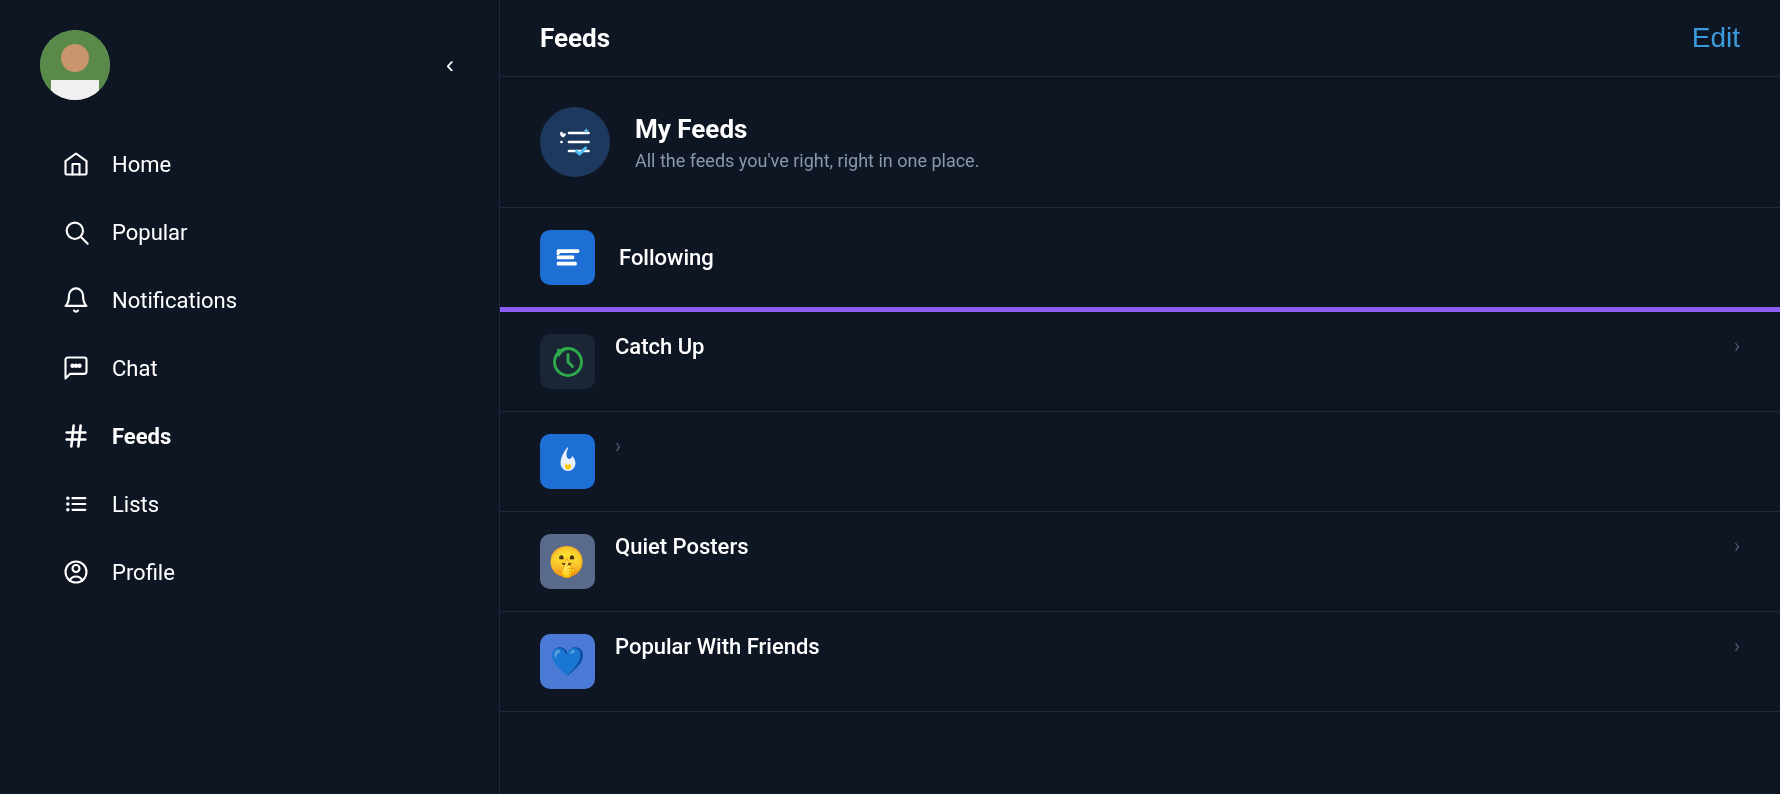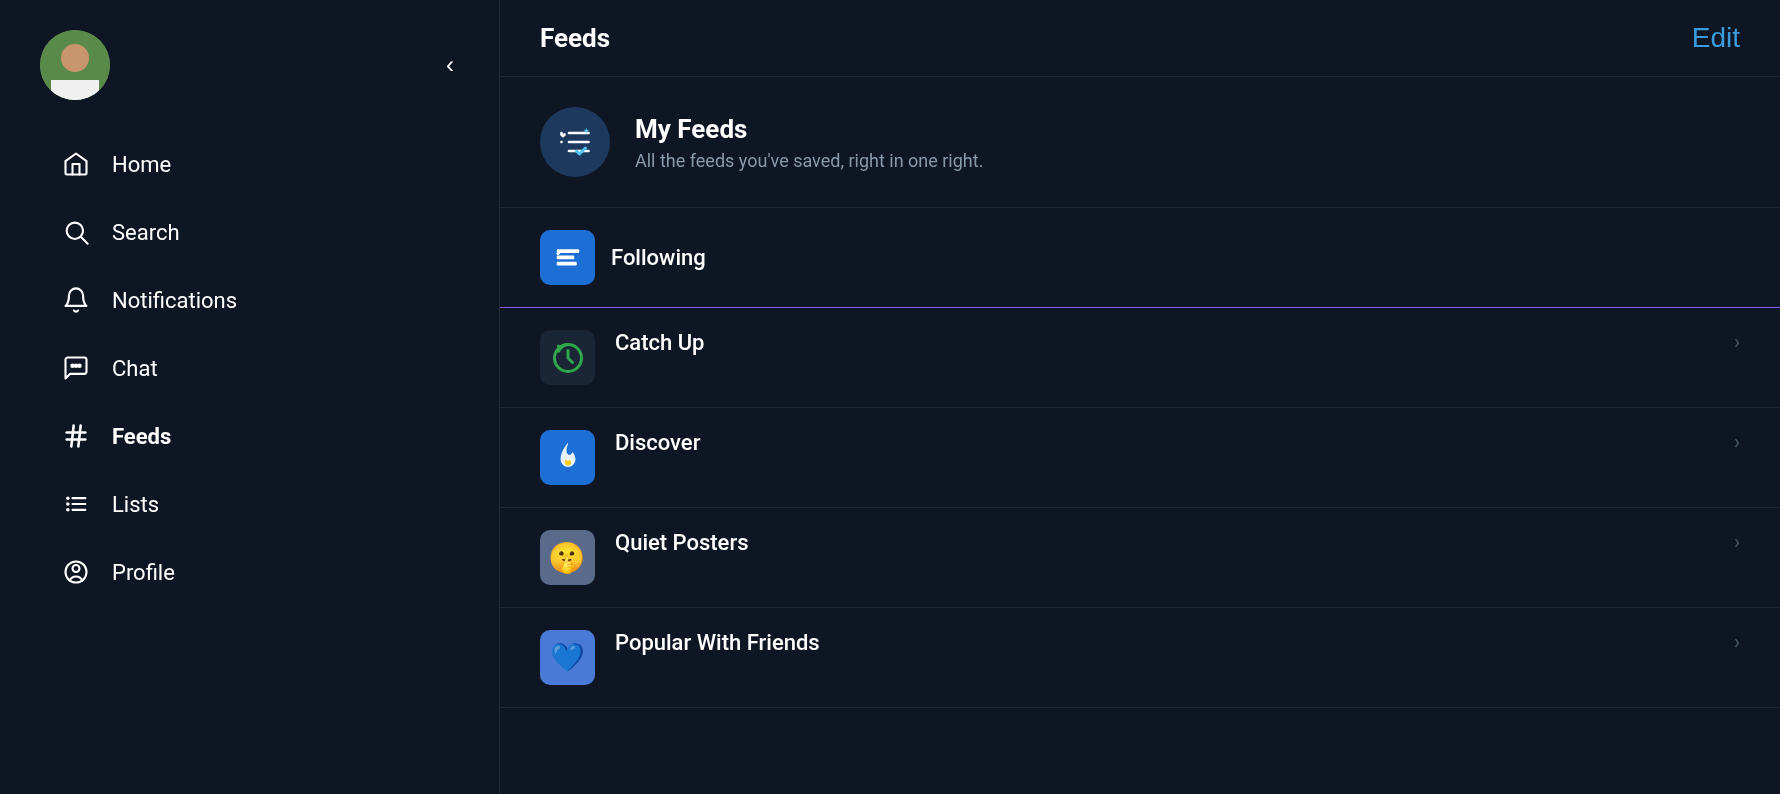--- a/index.html
+++ b/index.html
@@ -212,23 +212,23 @@
     }
 
     .feed-item-chevron {
       color: #4a5a6a;
       font-size: 20px;
     }
 
     .following-item {
       display: flex;
       align-items: center;
-      gap: 16px;
+      gap: 24px;
       padding: 22px 40px;
-      border-bottom: 1px solid #8b5cf6;
+      border-bottom: 5px solid #8b5cf6;
       cursor: pointer;
       justify-content: flex-end;
     }
   </style>
 </head>
 <body>
 
 <div class="sidebar">
   <div class="sidebar-header">
     <div class="avatar-person">
@@ -254,21 +254,21 @@
       <span>Home</span>
     </div>
 
     <div class="nav-item">
       <div class="nav-icon">
         <svg viewBox="0 0 24 24" fill="none" stroke="currentColor" stroke-width="1.8" stroke-linecap="round" stroke-linejoin="round">
           <circle cx="11" cy="11" r="7"></circle>
           <line x1="16.5" y1="16.5" x2="22" y2="22"></line>
         </svg>
       </div>
-      <span>Search</span>
+      <span>Popular</span>
     </div>
 
     <div class="nav-item">
       <div class="nav-icon">
         <svg viewBox="0 0 24 24" fill="none" stroke="currentColor" stroke-width="1.8" stroke-linecap="round" stroke-linejoin="round">
           <path d="M18 8A6 6 0 006 8c0 7-3 9-3 9h18s-3-2-3-9"></path>
           <path d="M13.73 21a2 2 0 01-3.46 0"></path>
         </svg>
       </div>
       <span>Notifications</span>
@@ -341,21 +341,21 @@
         <line x1="3" y1="6" x2="3.01" y2="6"></line>
         <line x1="3" y1="12" x2="3.01" y2="12"></line>
         <path d="M13 18l2 2 4-4" stroke="#4fc3f7" stroke-width="2"></path>
         <path d="M5 7l-1 1-1-1" stroke="white"></path>
 
         <path d="M19.5 2.5l.5 1.5 1.5.5-1.5.5-.5 1.5-.5-1.5-1.5-.5 1.5-.5z" fill="#60cfef" stroke="none"></path>
       </svg>
     </div>
     <div class="my-feeds-text">
       <h2>My Feeds</h2>
-      <p>All the feeds you've saved, right in one right.</p>
+      <p>All the feeds you've right, right in one place.</p>
     </div>
   </div>
 
   <div class="following-item">
     <div class="feed-item-icon blue">
       <svg viewBox="0 0 24 24" fill="white" width="30" height="30">
         <rect x="3" y="5" width="18" height="3" rx="1"></rect>
         <rect x="3" y="10" width="14" height="3" rx="1"></rect>
         <rect x="3" y="15" width="16" height="3" rx="1"></rect>
         <path d="M6 7l-2 2-1-1" stroke="white" stroke-width="1.5" fill="none"></path>
@@ -377,21 +377,20 @@
     <span class="feed-item-chevron">›</span>
   </div>
 
   <div class="feed-item">
     <div class="feed-item-icon fire">
       <svg viewBox="0 0 24 24" fill="none" width="36" height="36">
         <path d="M12 2C12 2 7 7 7 13a5 5 0 0010 0c0-3-2-5-2-5s-1 2-2 2c-1.5 0-2-1.5-2-3 0-2 1-4 1-4z" fill="white" opacity="0.9"></path>
         <path d="M10 15c0 1.1.9 2 2 2s2-.9 2-2c0-1-.6-1.8-1-2-.3.7-.7 1-1 1-.8 0-2-.8-2-2z" fill="#ffcc00"></path>
       </svg>
     </div>
-    <span class="feed-item-label">Discover</span>
     <span class="feed-item-chevron">›</span>
   </div>
 
   <div class="feed-item">
     <div class="feed-item-icon quiet">
       <span style="font-size: 30px;">🤫</span>
     </div>
     <span class="feed-item-label">Quiet Posters</span>
     <span class="feed-item-chevron">›</span>
   </div>

